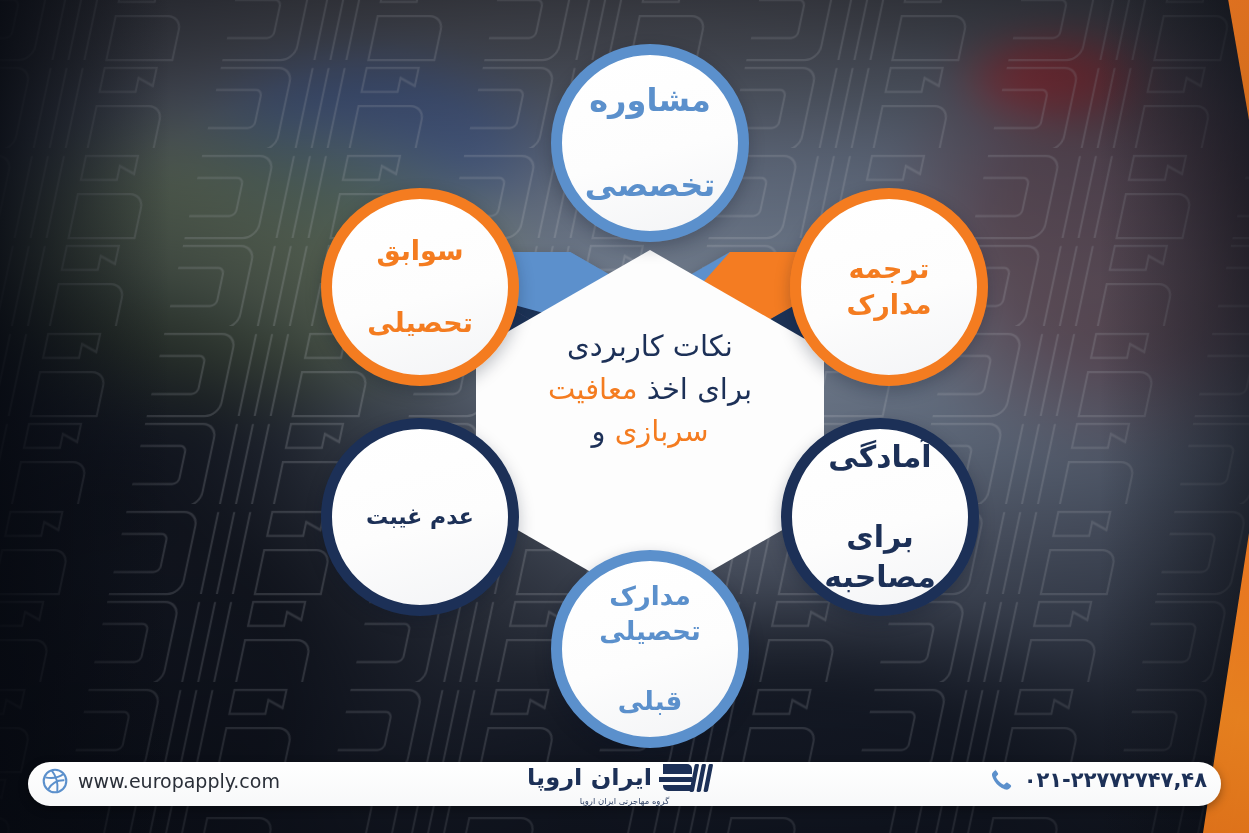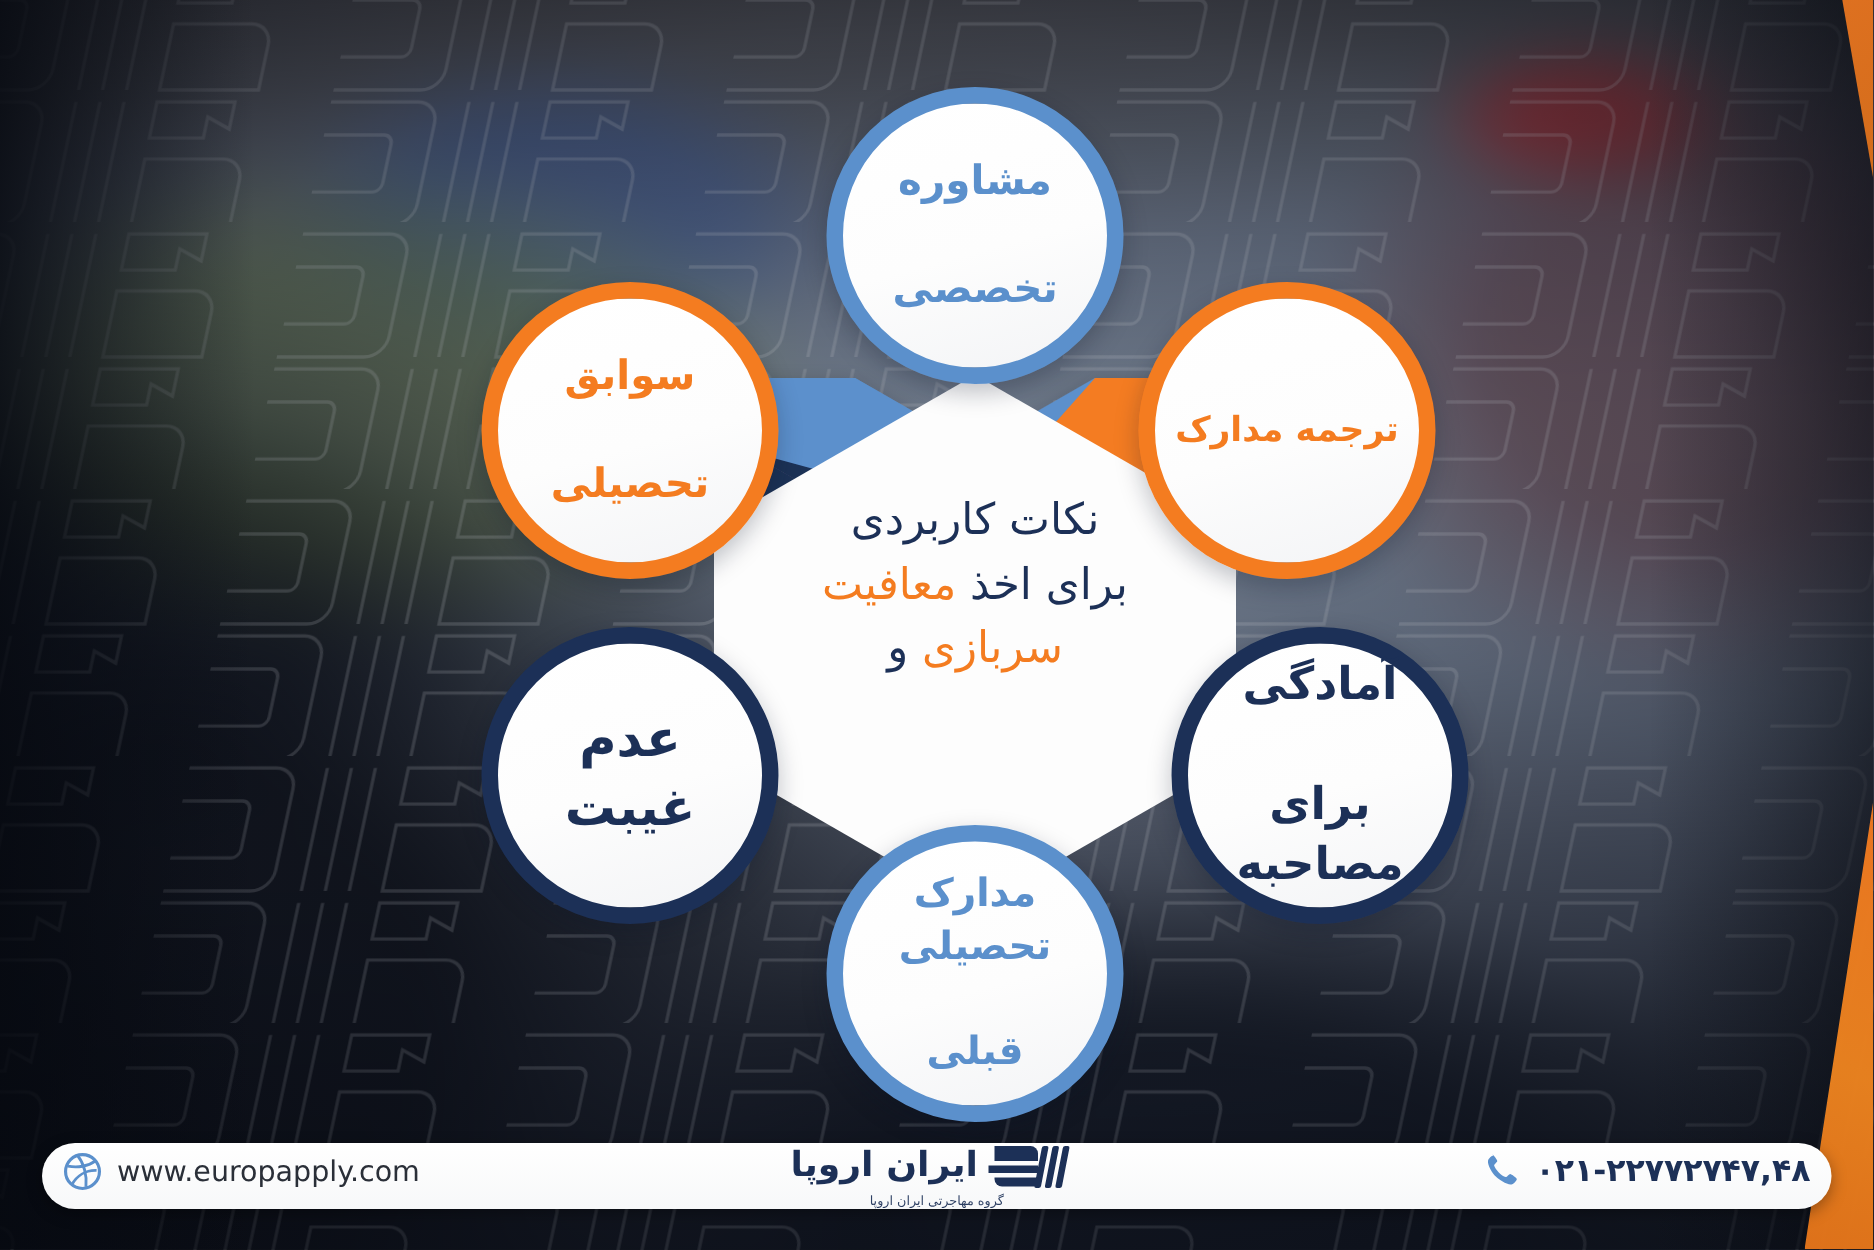--- a/index.html
+++ b/index.html
@@ -75,25 +75,25 @@
     border-radius:50%;
     background:linear-gradient(165deg,#ffffff 0%, #fdfdfd 55%, #f3f4f6 100%);
     display:flex; align-items:center; justify-content:center;
     text-align:center;
     line-height:1.34;
     font-weight:bold;
     box-shadow:0 6px 16px rgba(10,20,40,.26);
   }
   .node span{ display:block; padding:0 10px; }
 
-  .node-top   { width:198px; height:198px; left:251px; top:22px;  border:11px solid #5b90cc; color:#5b90cc; font-size:27px; }
-  .node-tr    { width:198px; height:198px; left:459px; top:152px; border:11px solid #f47c20; color:#f47c20; font-size:23px; }
+  .node-top   { width:198px; height:198px; left:251px; top:8px;  border:11px solid #5b90cc; color:#5b90cc; font-size:32px; }
+  .node-tr    { width:198px; height:198px; left:490px; top:152px; border:11px solid #f47c20; color:#f47c20; font-size:27px; }
   .node-br    { width:198px; height:198px; left:481px; top:382px; border:11px solid #1c3057; color:#1c3057; font-size:30px; }
   .node-bot   { width:198px; height:198px; left:251px; top:514px; border:11px solid #5b90cc; color:#5b90cc; font-size:26px; }
-  .node-bl    { width:198px; height:198px; left:21px;  top:382px; border:11px solid #1c3057; color:#1c3057; font-size:34px; }
+  .node-bl    { width:198px; height:198px; left:21px;  top:382px; border:11px solid #1c3057; color:#1c3057; font-size:22px; }
   .node-tl    { width:198px; height:198px; left:21px;  top:152px; border:11px solid #f47c20; color:#f47c20; font-size:27px; }
 
   .center-text{
     position:absolute;
     left:190px; top:248px;
     width:320px; height:210px;
     display:flex; flex-direction:column; align-items:center; justify-content:center;
     text-align:center;
     font-size:29px; font-weight:normal; line-height:1.48;
     color:#1c3057;

